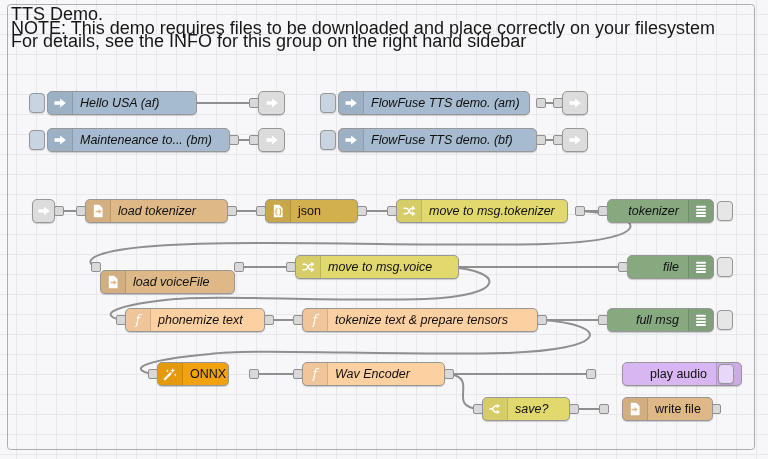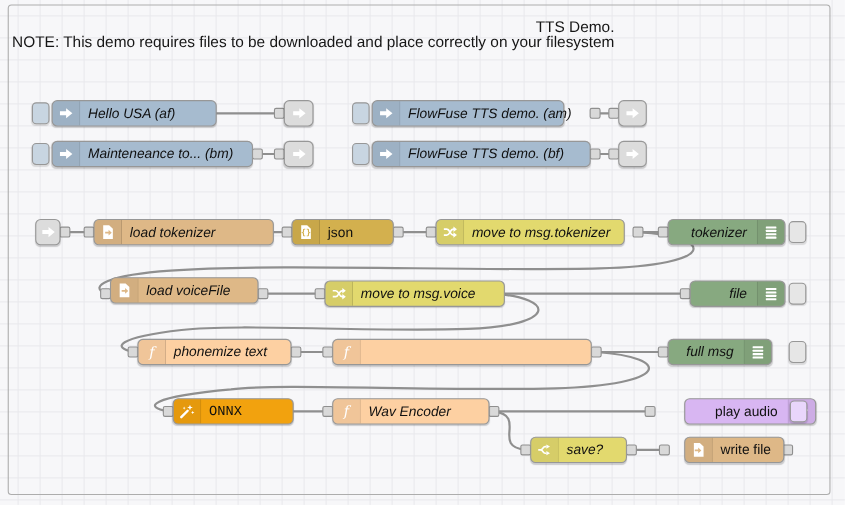--- a/index.html
+++ b/index.html
@@ -10,22 +10,22 @@
     background-image:linear-gradient(#e8e8ec 1px,transparent 1px),
                      linear-gradient(90deg,#e8e8ec 1px,transparent 1px);
     background-size:20px 20px;
     background-position:-4px -6px;
   }
   svg.layer{position:absolute;left:0;top:0;width:768px;height:459px;}
   .wire{fill:none;stroke:#8f8f8f;stroke-width:2;stroke-linecap:round;}
   .port{fill:#d9d9d9;stroke:#8f8f8f;stroke-width:1;}
   .group-rect{fill:none;stroke:#adadad;stroke-width:1;}
   .comment{
-    position:absolute;left:11px;top:18px;color:#161616;
-    font-size:14px;line-height:13.6px;white-space:nowrap;text-align:right;
+    position:absolute;left:11px;top:8px;color:#161616;
+    font-size:18px;line-height:13.6px;white-space:nowrap;
   }
   .node{
     position:absolute;height:24px;border:1px solid #979797;border-radius:5px;
     box-sizing:border-box;box-shadow:0 1px 1px rgba(0,0,0,0.18);
   }
   .node .iconbox{
     position:absolute;top:0;height:22px;width:24px;
     background:rgba(0,0,0,0.05);
   }
   .node .iconbox.left{left:0;border-right:1px solid rgba(0,0,0,0.12);border-radius:4px 0 0 4px;}
@@ -116,21 +116,21 @@
       <div class="nbtn" style="top: 93px; left: 29px; background: rgb(200, 213, 225);"></div>
       <div class="node" style="left: 47px; top: 128px; width: 183px; background: rgb(166, 187, 207);">
         <div class="iconbox left">
           <svg viewBox="0 0 14 14">
             <path d="M1.5 5.2h5.6V2.4L12.8 7l-5.7 4.6V8.8H1.5z" fill="#fff"></path>
           </svg>
         </div>
         <span class="nlabel after-left italic">Mainteneance to... (bm)</span>
       </div>
       <div class="nbtn" style="top: 130px; left: 29px; background: rgb(200, 213, 225);"></div>
-      <div class="node" style="left: 338px; top: 91px; width: 175px; background: rgb(166, 187, 207);">
+      <div class="node" style="left: 338px; top: 91px; width: 192px; background: rgb(166, 187, 207);">
         <div class="iconbox left">
           <svg viewBox="0 0 14 14">
             <path d="M1.5 5.2h5.6V2.4L12.8 7l-5.7 4.6V8.8H1.5z" fill="#fff"></path>
           </svg>
         </div>
         <span class="nlabel after-left italic">FlowFuse TTS demo. (am)</span>
       </div>
       <div class="nbtn" style="top: 93px; left: 320px; background: rgb(200, 213, 225);"></div>
       <div class="node" style="left: 338px; top: 128px; width: 199px; background: rgb(166, 187, 207);">
         <div class="iconbox left">
@@ -169,21 +169,21 @@
           </svg>
         </div>
       </div>
       <div class="node" style="left: 32px; top: 199px; width: 23px; background: rgb(220, 220, 220);">
         <div class="iconbox full">
           <svg viewBox="0 0 14 14">
             <path d="M1.5 5.2h5.6V2.4L12.8 7l-5.7 4.6V8.8H1.5z" fill="#fff"></path>
           </svg>
         </div>
       </div>
-      <div class="node" style="left: 85px; top: 199px; width: 164px; background: rgb(222, 184, 135);">
+      <div class="node" style="left: 85px; top: 199px; width: 143px; background: rgb(222, 184, 135);">
         <div class="iconbox left">
           <svg viewBox="0 0 14 14">
             <path d="M2.8 0.8h5.4L11.6 4v9.2H2.8z" fill="#fff"></path>
             <path d="M4.6 6.7h3.1V4.9L10.6 7.5 7.7 10.1V8.3H4.6z" fill="#deb887"></path>
           </svg>
         </div>
         <span class="nlabel after-left italic">load tokenizer</span>
       </div>
       <div class="node" style="left: 265px; top: 199px; width: 93px; background: rgb(211, 176, 78);">
         <div class="iconbox left">
@@ -210,21 +210,21 @@
           <svg viewBox="0 0 14 14">
             <rect x="2.2" y="1.8" width="9.6" height="1.9" rx="0.5" fill="#fff"></rect>
             <rect x="2.2" y="4.9" width="9.6" height="1.9" rx="0.5" fill="#fff"></rect>
             <rect x="2.2" y="8" width="9.6" height="1.9" rx="0.5" fill="#fff"></rect>
             <rect x="2.2" y="11.1" width="9.6" height="1.9" rx="0.5" fill="#fff"></rect>
           </svg>
         </div>
         <span class="nlabel before-right italic">tokenizer</span>
       </div>
       <div class="nbtn" style="top: 201px; left: 717px; background: rgb(230, 230, 230);"></div>
-      <div class="node" style="left: 100px; top: 252px; width: 135px; background: rgb(222, 184, 135);">
+      <div class="node" style="left: 100px; top: 270px; width: 135px; background: rgb(222, 184, 135);">
         <div class="iconbox left">
           <svg viewBox="0 0 14 14">
             <path d="M2.8 0.8h5.4L11.6 4v9.2H2.8z" fill="#fff"></path>
             <path d="M4.6 6.7h3.1V4.9L10.6 7.5 7.7 10.1V8.3H4.6z" fill="#deb887"></path>
           </svg>
         </div>
         <span class="nlabel after-left italic">load voiceFile</span>
       </div>
       <div class="node" style="left: 295px; top: 255px; width: 164px; background: rgb(226, 217, 110);">
         <div class="iconbox left">
@@ -256,34 +256,35 @@
           </svg>
         </div>
         <span class="nlabel after-left italic">phonemize text</span>
       </div>
       <div class="node" style="left: 302px; top: 308px; width: 236px; background: rgb(253, 208, 162);">
         <div class="iconbox left">
           <svg viewBox="0 0 14 14">
             <text x="7" y="11.2" font-size="13" text-anchor="middle" fill="#fff" font-style="italic" font-family="DejaVu Serif, serif">f</text>
           </svg>
         </div>
-      </div>
-      <div class="node" style="left: 607px; top: 308px; width: 95px; background: rgb(135, 169, 128);">
+        <span class="nlabel after-left italic">tokenize text &amp; prepare tensors</span>
+      </div>
+      <div class="node" style="left: 607px; top: 308px; width: 107px; background: rgb(135, 169, 128);">
         <div class="iconbox right">
           <svg viewBox="0 0 14 14">
             <rect x="2.2" y="1.8" width="9.6" height="1.9" rx="0.5" fill="#fff"></rect>
             <rect x="2.2" y="4.9" width="9.6" height="1.9" rx="0.5" fill="#fff"></rect>
             <rect x="2.2" y="8" width="9.6" height="1.9" rx="0.5" fill="#fff"></rect>
             <rect x="2.2" y="11.1" width="9.6" height="1.9" rx="0.5" fill="#fff"></rect>
           </svg>
         </div>
         <span class="nlabel before-right italic">full msg</span>
       </div>
       <div class="nbtn" style="top: 310px; left: 717px; background: rgb(230, 230, 230);"></div>
-      <div class="node" style="left: 157px; top: 362px; width: 110px; background: rgb(242, 162, 14); font-family: Liberation Mono, monospace;">
+      <div class="node" style="left: 157px; top: 362px; width: 72px; background: rgb(242, 162, 14);">
         <div class="iconbox left">
           <svg viewBox="0 0 14 14">
             <path d="M1.8 12.2 7.6 6.4" stroke="#fff" stroke-width="2.2" stroke-linecap="round"></path>
             <path d="M9.7 0.9l.7 1.9 1.9.7-1.9.7-.7 1.9-.7-1.9-1.9-.7 1.9-.7z" fill="#fff"></path>
             <path d="M12.2 6.3l.45 1.15 1.15.45-1.15.45-.45 1.15-.45-1.15-1.15-.45 1.15-.45z" fill="#fff"></path>
             <path d="M4.4 2.6l.4 1 1 .4-1 .4-.4 1-.4-1-1-.4 1-.4z" fill="#fff"></path>
           </svg>
         </div>
         <span class="nlabel after-left">ONNX</span>
       </div>
@@ -323,14 +324,15 @@
             <path d="M2.8 0.8h5.4L11.6 4v9.2H2.8z" fill="#fff"></path>
             <path d="M3.6 6.7h3.1V4.9L9.6 7.5 6.7 10.1V8.3H3.6z" fill="#deb887"></path>
           </svg>
         </div>
         <span class="nlabel after-left">write file</span>
       </div>
     </div>
   <div class="comment">
     <div>TTS Demo.</div>
     <div>NOTE: This demo requires files to be downloaded and place correctly on your filesystem</div>
+    <div>For details, see the INFO for this group on the right hand sidebar</div>
   </div>
 </div>
 
 </body></html>

